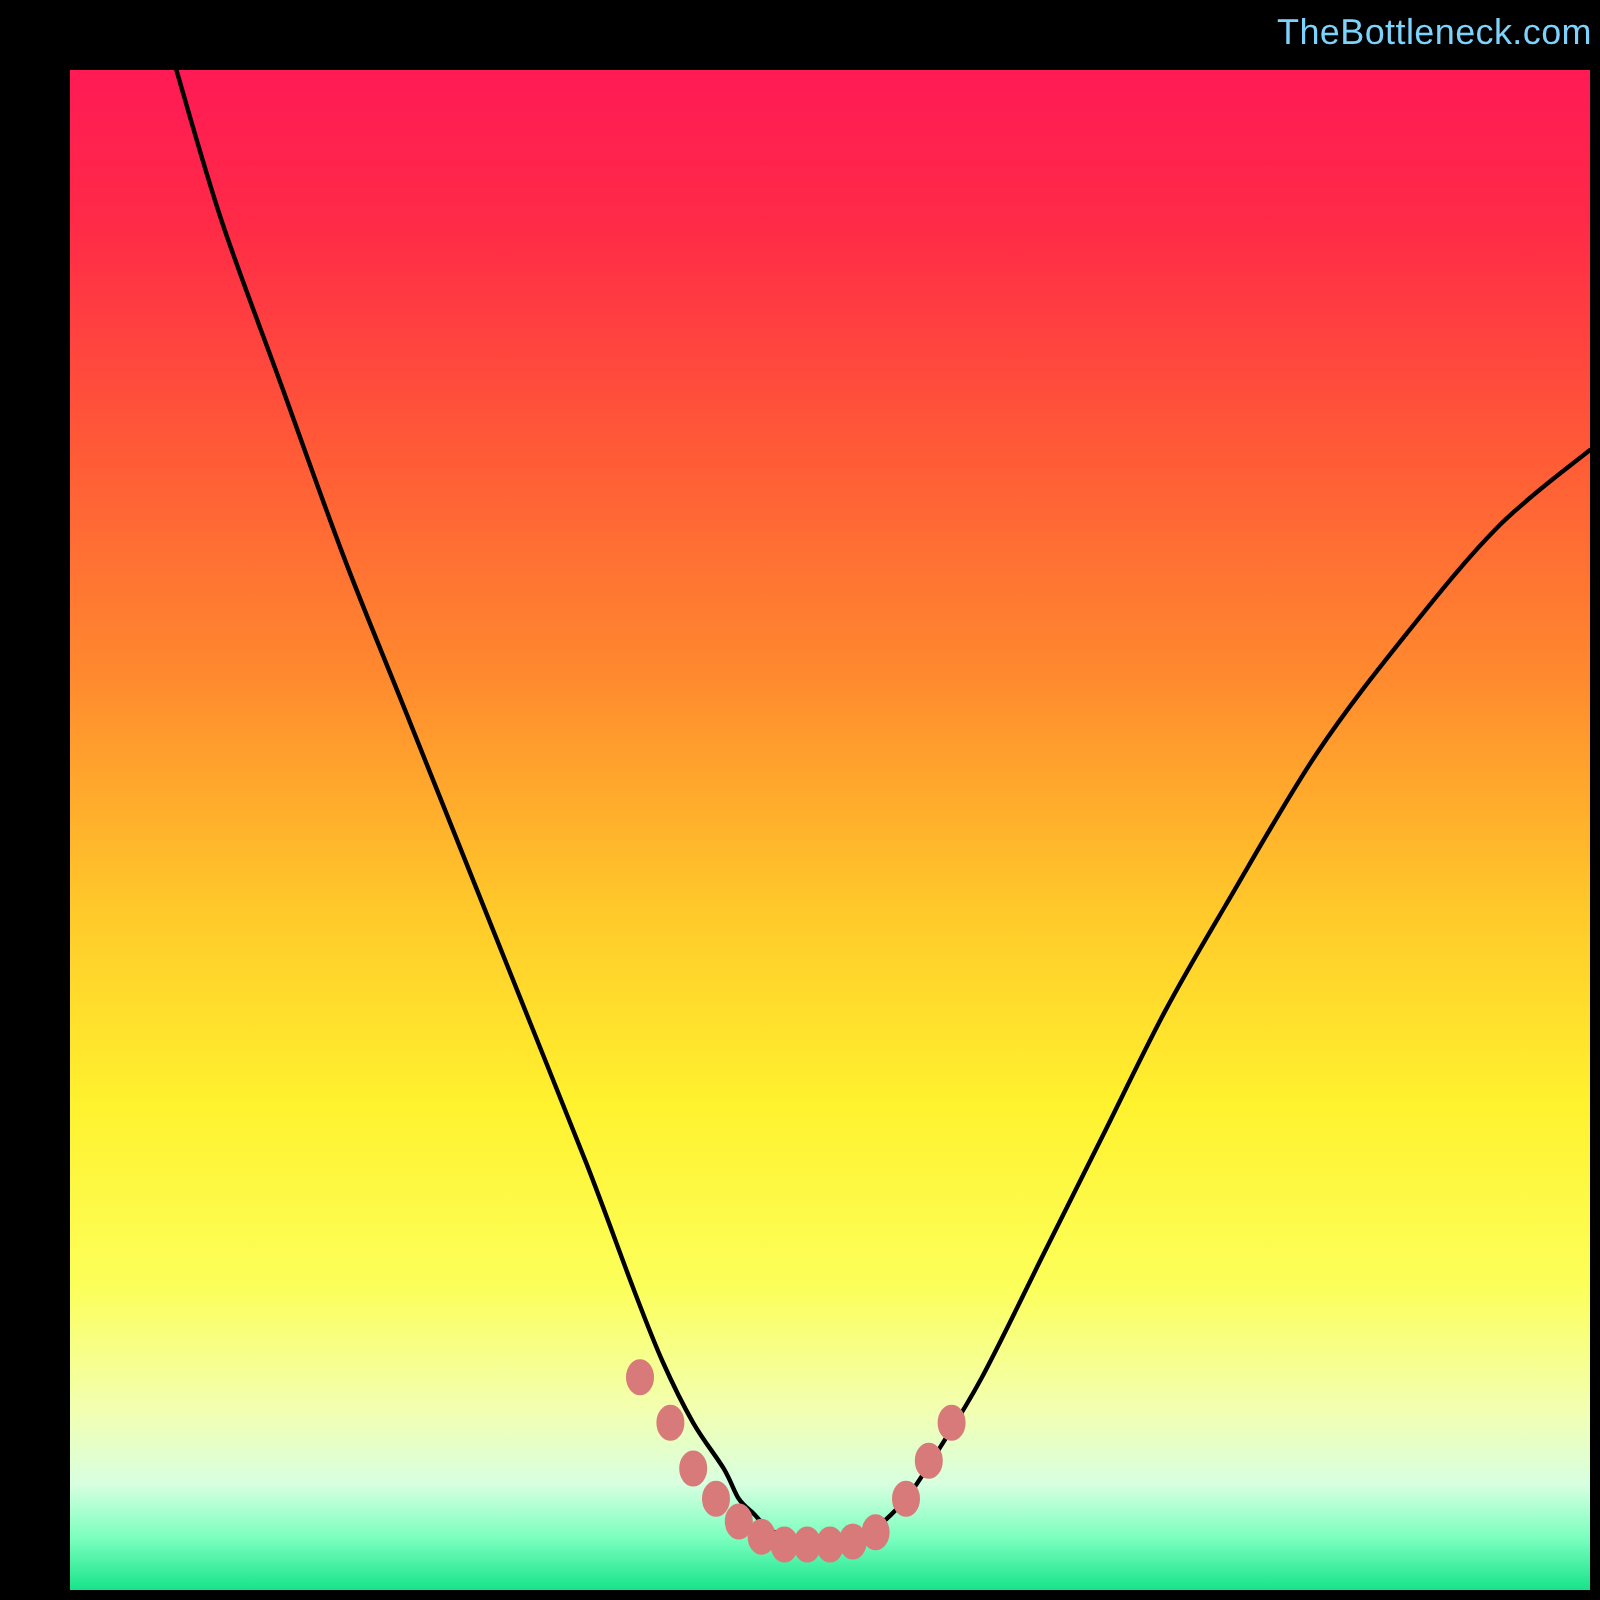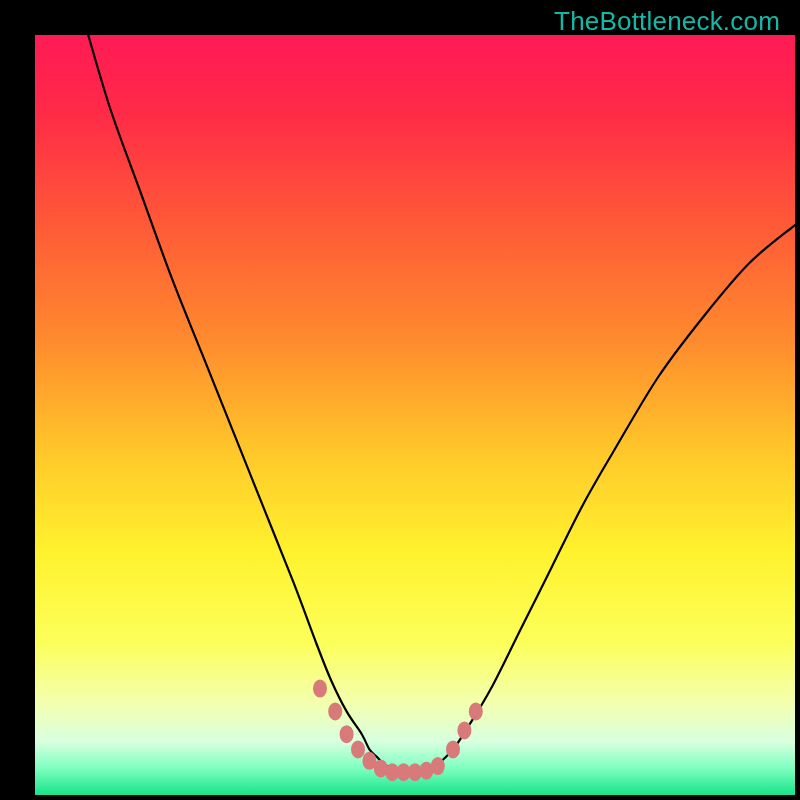--- a/index.html
+++ b/index.html
@@ -13,23 +13,23 @@
   }
   .frame {
     position: relative;
     width: 800px;
     height: 800px;
     background: #000;
   }
   .watermark {
     position: absolute;
     top: 6px;
-    right: 20px;
-    color: #14b8a6;
-    font-size: 26px;
+    right: 4px;
+    color: #7dd3fc;
+    font-size: 18px;
     font-weight: 500;
     letter-spacing: 0.2px;
     z-index: 50;
   }
   .plot-outer {
     position: absolute;
     left: 35px;
     top: 35px;
     width: 760px;
     height: 760px;

